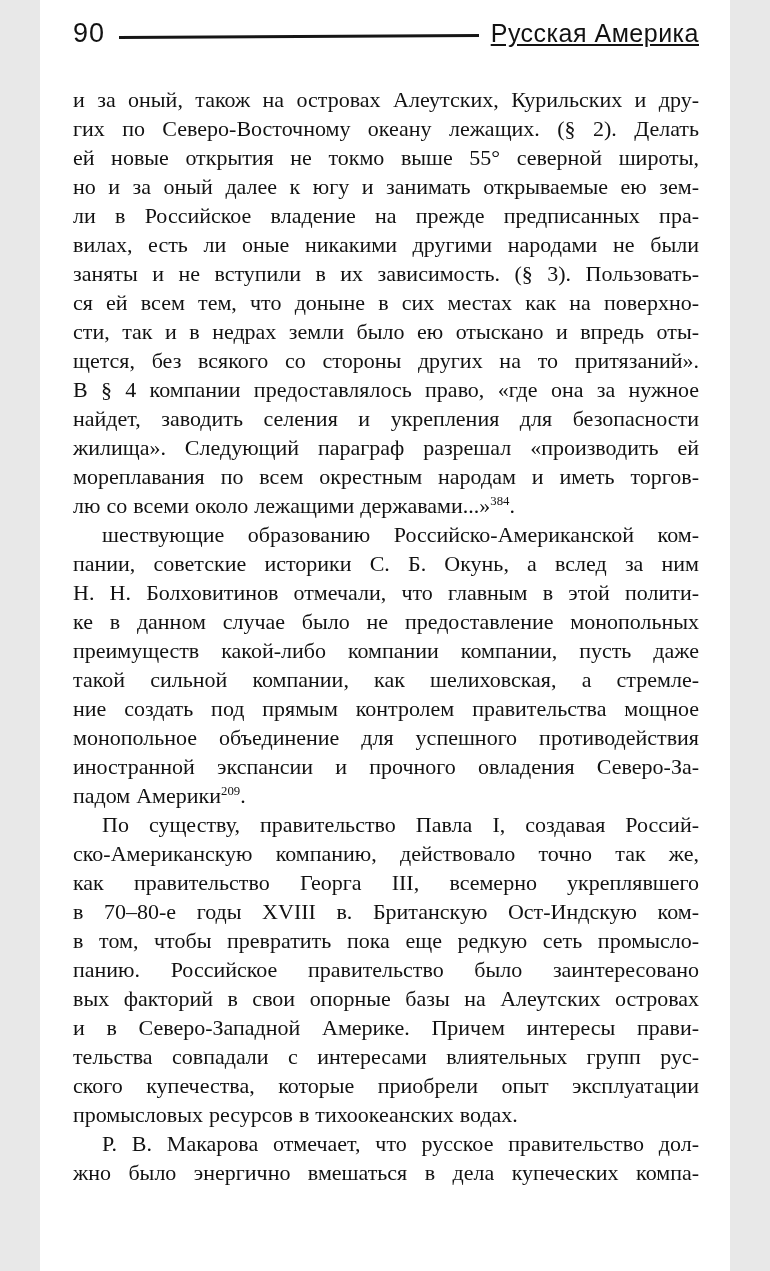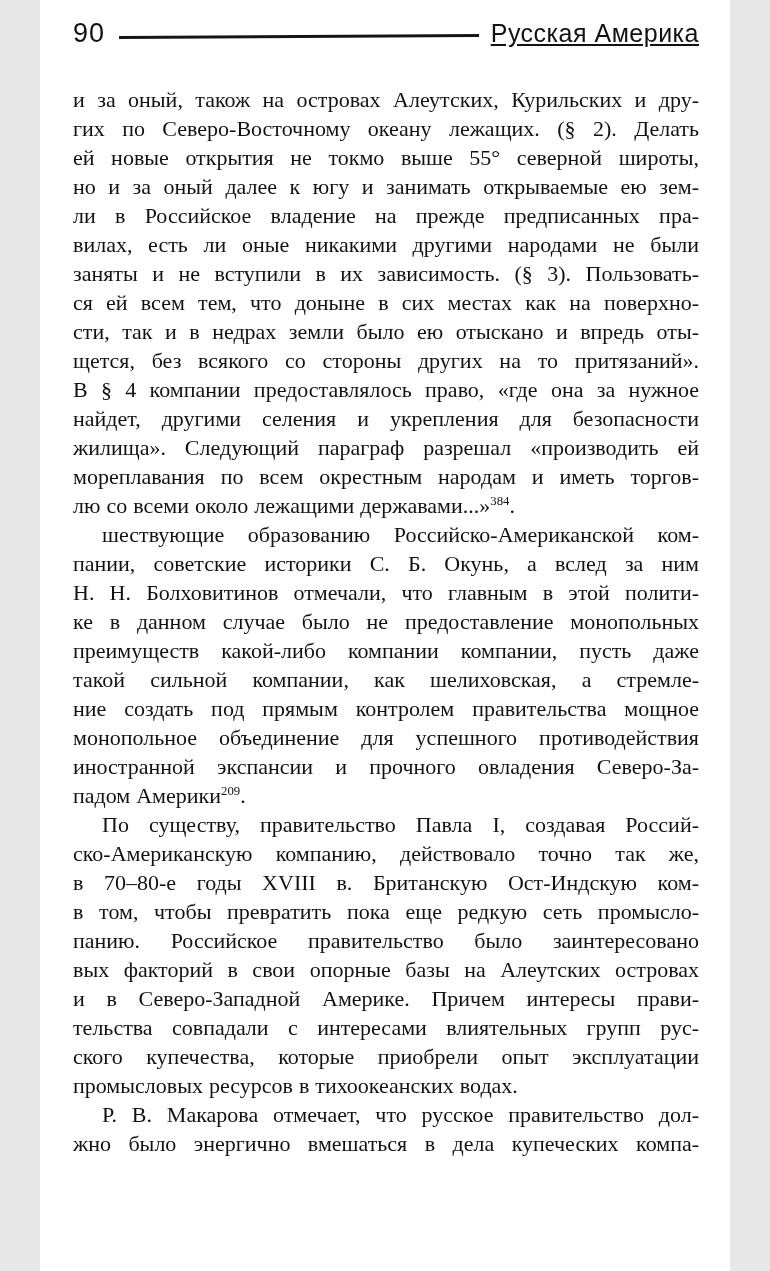--- a/index.html
+++ b/index.html
@@ -90,40 +90,41 @@
         <div class="line">гих по Северо-Восточному океану лежащих. (§ 2). Делать</div>
         <div class="line">ей новые открытия не токмо выше 55° северной широты,</div>
         <div class="line">но и за оный далее к югу и занимать открываемые ею зем-</div>
         <div class="line">ли в Российское владение на прежде предписанных пра-</div>
         <div class="line">вилах, есть ли оные никакими другими народами не были</div>
         <div class="line">заняты и не вступили в их зависимость. (§ 3). Пользовать-</div>
         <div class="line">ся ей всем тем, что доныне в сих местах как на поверхно-</div>
         <div class="line">сти, так и в недрах земли было ею отыскано и впредь оты-</div>
         <div class="line">щется, без всякого со стороны других на то притязаний».</div>
         <div class="line">В § 4 компании предоставлялось право, «где она за нужное</div>
-        <div class="line">найдет, другими селения и укрепления для безопасности</div>
+        <div class="line">найдет, заводить селения и укрепления для безопасности</div>
         <div class="line">жилища». Следующий параграф разрешал «производить ей</div>
         <div class="line">мореплавания по всем окрестным народам и иметь торгов-</div>
         <div class="line no-just">лю со всеми около лежащими державами...»<sup>384</sup>.</div>
       </div>
       <div class="paragraph indent">
         <div class="line">шествующие образованию Российско-Американской ком-</div>
         <div class="line">пании, советские историки С. Б. Окунь, а вслед за ним</div>
         <div class="line">Н. Н. Болховитинов отмечали, что главным в этой полити-</div>
         <div class="line">ке в данном случае было не предоставление монопольных</div>
         <div class="line">преимуществ какой-либо компании компании, пусть даже</div>
         <div class="line">такой сильной компании, как шелиховская, а стремле-</div>
         <div class="line">ние создать под прямым контролем правительства мощное</div>
         <div class="line">монопольное объединение для успешного противодействия</div>
         <div class="line">иностранной экспансии и прочного овладения Северо-За-</div>
         <div class="line no-just">падом Америки<sup>209</sup>.</div>
       </div>
       <div class="paragraph indent">
         <div class="line">По существу, правительство Павла I, создавая Россий-</div>
         <div class="line">ско-Американскую компанию, действовало точно так же,</div>
+        <div class="line">как правительство Георга III, всемерно укреплявшего</div>
         <div class="line">в 70–80-е годы XVIII в. Британскую Ост-Индскую ком-</div>
         <div class="line">в том, чтобы превратить пока еще редкую сеть промысло-</div>
         <div class="line">панию. Российское правительство было заинтересовано</div>
         <div class="line">вых факторий в свои опорные базы на Алеутских островах</div>
         <div class="line">и в Северо-Западной Америке. Причем интересы прави-</div>
         <div class="line">тельства совпадали с интересами влиятельных групп рус-</div>
         <div class="line">ского купечества, которые приобрели опыт эксплуатации</div>
         <div class="line no-just">промысловых ресурсов в тихоокеанских водах.</div>
       </div>
       <div class="paragraph indent">

